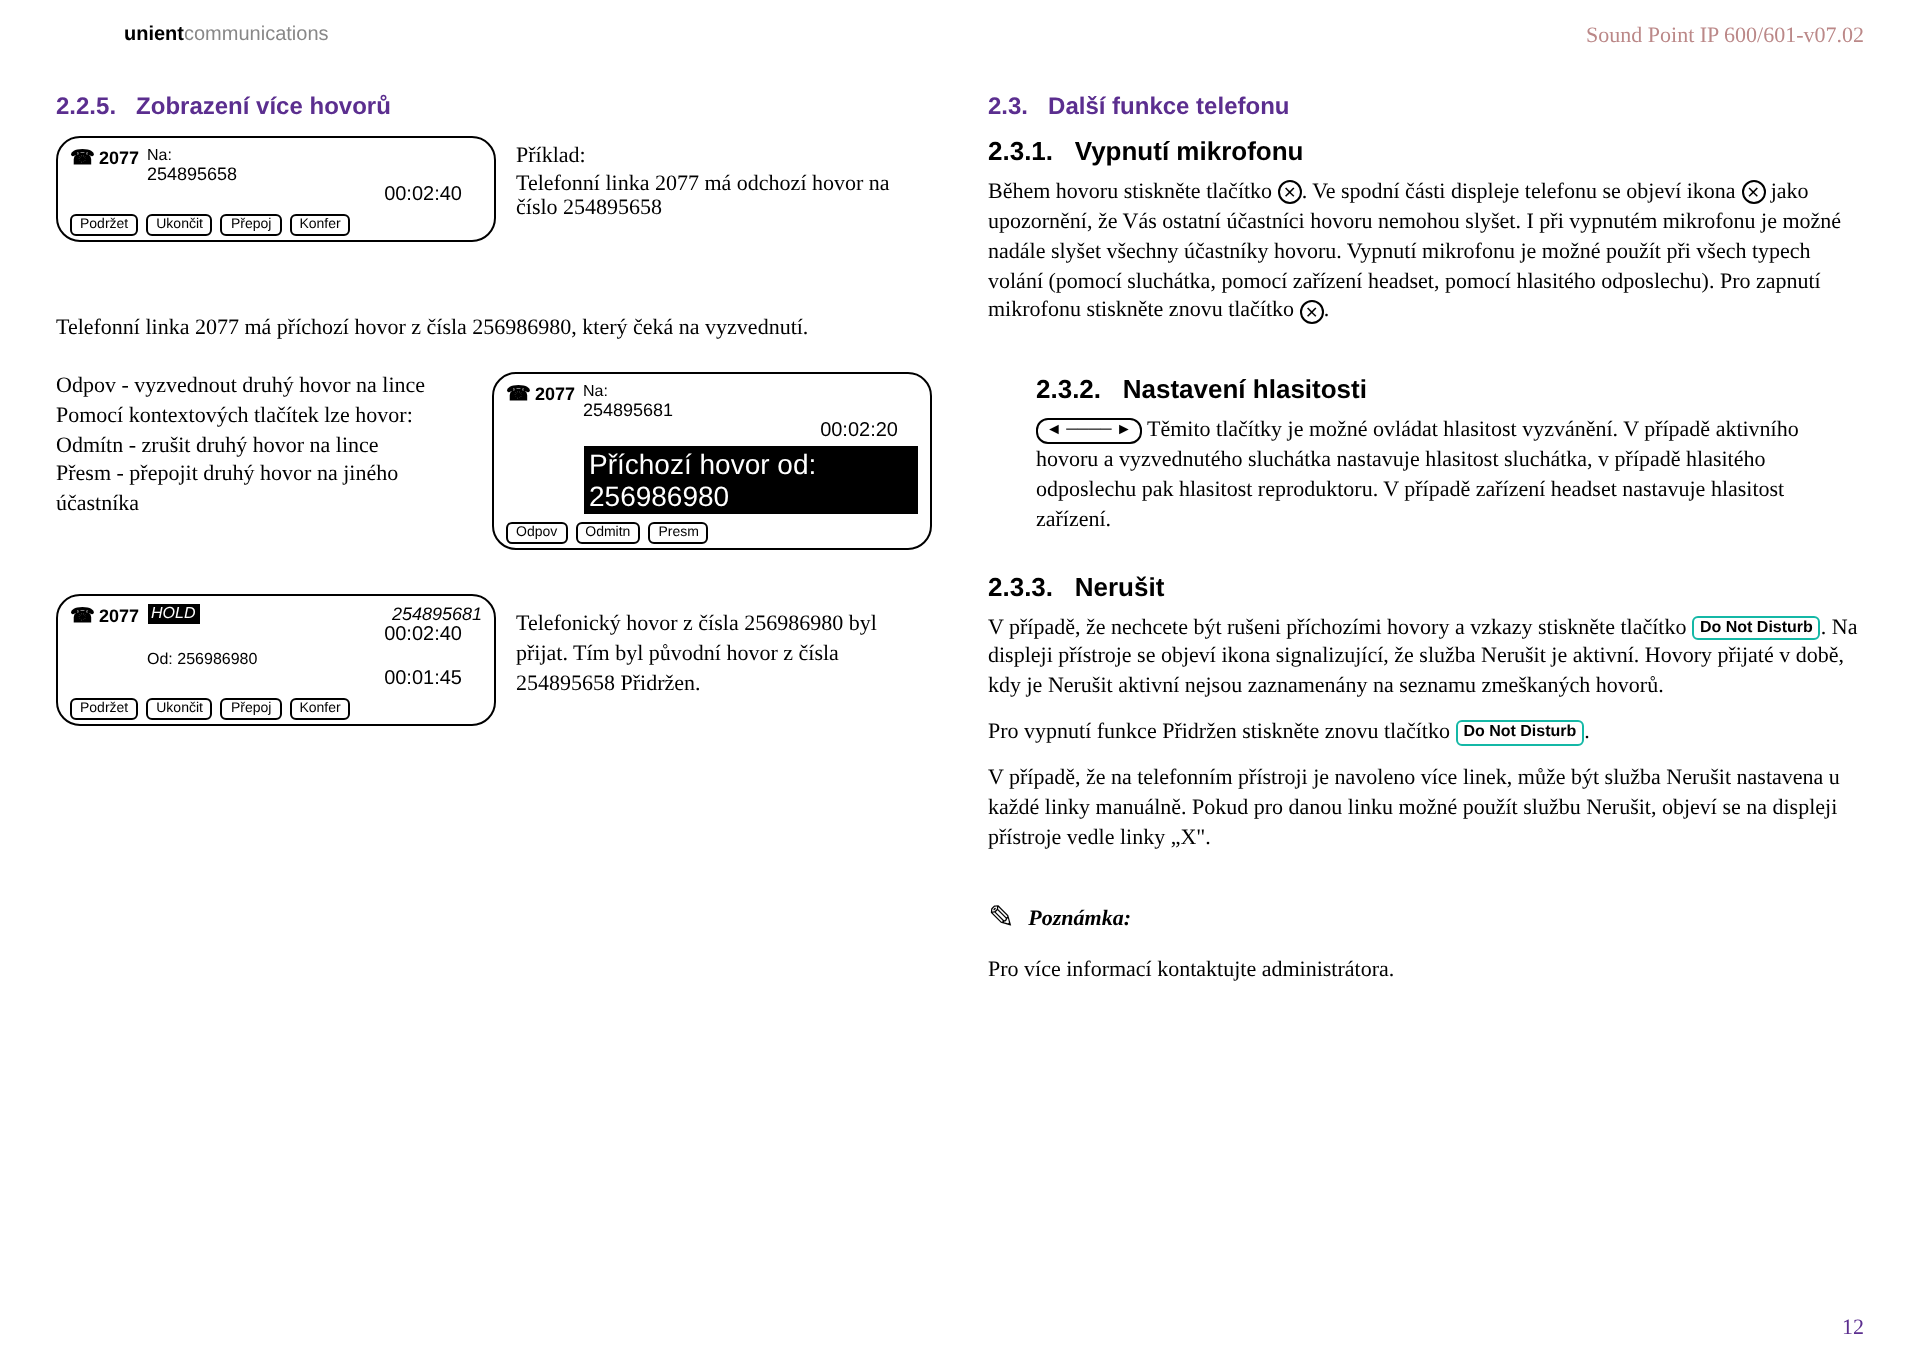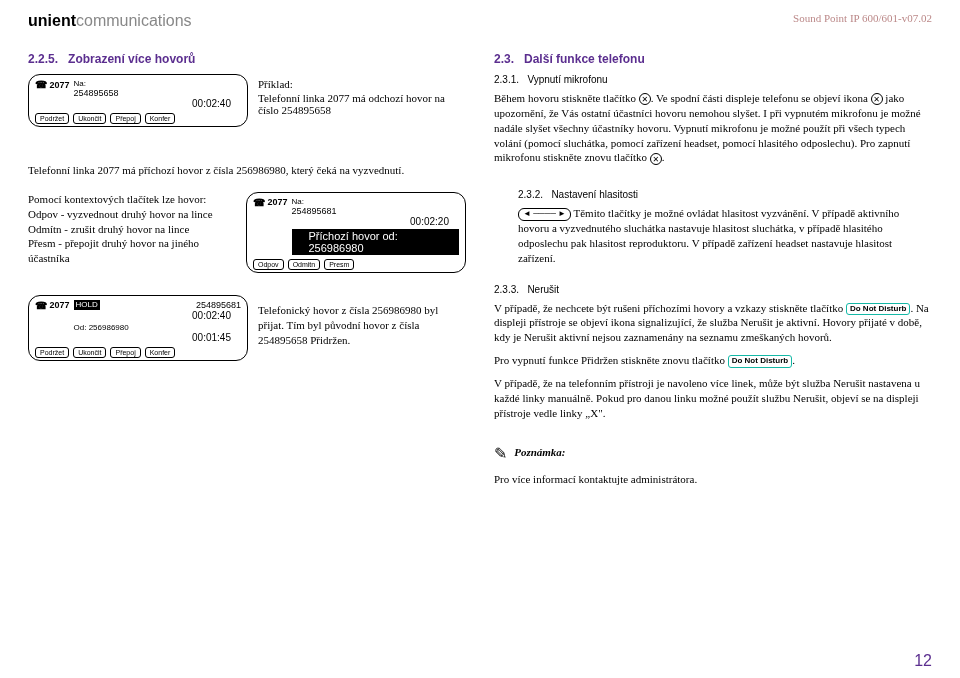--- a/index.html
+++ b/index.html
@@ -12,47 +12,47 @@
     height: 678px;
     padding: 12px 28px;
     position: relative;
   }
   .header-row {
     display: flex;
     justify-content: space-between;
     align-items: flex-start;
     margin-bottom: 22px;
   }
-  .brand { font-size: 16px; font-weight: bold; color: #000; font-family: Arial, sans-serif; }
+  .brand { font-size: 10px; font-weight: bold; color: #000; font-family: Arial, sans-serif; margin-left: 34px; }
   .brand .light { color: #888; font-weight: normal; }
   .doc-id { font-size: 11px; color: #b88; font-family: Georgia, serif; }
   .cols { display: flex; gap: 28px; }
   .col { flex: 1; min-width: 0; }
   .h-sec { color: #5b2e8f; font-weight: bold; font-size: 12px; margin-bottom: 8px; font-family: Arial, sans-serif; }
-  .h-sub { color: #000; font-weight: normal; font-size: 10px; margin-bottom: 6px; font-family: Arial, sans-serif; }
+  .h-sub { color: #000; font-weight: bold; font-size: 13px; margin-bottom: 6px; font-family: Arial, sans-serif; }
   p { margin-bottom: 8px; line-height: 1.35; }
   .example-label { margin-bottom: 2px; }
   .phone-display {
     border: 1px solid #000;
     border-radius: 12px;
     background: #fff;
     padding: 4px 6px 2px 6px;
     font-family: Arial, sans-serif;
     font-size: 9px;
     margin-bottom: 8px;
     width: 220px;
   }
   .pd-row { display: flex; align-items: flex-start; gap: 4px; }
   .pd-ext { display: flex; align-items: center; gap: 2px; font-weight: bold; }
   .pd-ext .handset { font-size: 10px; }
   .pd-info { flex: 1; }
   .pd-info .lbl { font-size: 8px; }
   .pd-info .num { font-size: 9px; }
   .pd-info .dur { font-size: 10px; text-align: right; padding-right: 10px; }
-  .pd-incoming { background: #000; color: #fff; font-size: 11px; padding: 1px 17px; margin-top: 2px; }
+  .pd-incoming { background: #000; color: #fff; font-size: 14px; padding: 1px 3px; margin-top: 2px; }
   .pd-softkeys { display: flex; gap: 4px; margin-top: 4px; }
   .pd-key { border: 1px solid #000; border-radius: 3px; font-size: 7px; padding: 1px 4px; text-align: center; flex: 0 0 auto; }
   .pd-sub { font-size: 8px; margin-top: 2px; }
   .icon-inline {
     display: inline-block; vertical-align: middle;
     border: 1px solid #000; border-radius: 50%;
     width: 12px; height: 12px; font-size: 8px; line-height: 11px; text-align: center;
     font-family: Arial, sans-serif;
   }
   .vol-inline {
@@ -60,21 +60,21 @@
     border: 1px solid #000; border-radius: 6px;
     font-size: 8px; padding: 0 4px; font-family: Arial, sans-serif;
   }
   .dnd-inline {
     display: inline-block; vertical-align: middle;
     border: 1px solid #14b8a6; border-radius: 3px;
     font-size: 8px; padding: 0 3px; font-family: Arial, sans-serif; font-weight: bold;
   }
   .note-icon { display: inline-block; font-size: 16px; vertical-align: middle; margin-right: 4px; }
   .note-label { font-style: italic; font-weight: bold; }
-  .page-num { position: absolute; bottom: 8px; right: 28px; color: #5b2e8f; font-size: 16px; font-family: Liberation Sans, sans-serif; }
+  .page-num { position: absolute; bottom: 8px; right: 28px; color: #5b2e8f; font-size: 11px; font-family: Liberation Serif, serif; }
   .sec-block { margin-bottom: 14px; }
   .context-list { margin-bottom: 8px; line-height: 1.35; }
 </style>
 </head>
 <body>
 
 <div class="header-row">
   <div class="brand">
     <span>unient</span><span class="light">communications</span>
   </div>
@@ -116,22 +116,22 @@
           <div>Telefonní linka 2077 má odchozí hovor na číslo 254895658</div>
         </div>
       </div>
     </div>
 
     <p style="margin-top:28px;">Telefonní linka 2077 má příchozí hovor z čísla  256986980, který čeká na vyzvednutí.</p>
 
     <div style="display:flex; gap:10px; align-items:flex-start; margin-top:14px;">
       <div style="flex:1;">
         <div class="context-list">
+          <div>Odpov - vyzvednout druhý hovor na lince</div>
           <div>Pomocí kontextových tlačítek lze hovor:</div>
-          <div>Odpov - vyzvednout druhý hovor na lince</div>
           <div>Odmítn - zrušit druhý hovor na lince</div>
           <div>Přesm - přepojit druhý hovor na jiného účastníka</div>
         </div>
       </div>
       <div class="phone-display">
         <div class="pd-row">
           <div class="pd-ext">
               <span class="handset">☎</span>
               <span>2077</span>
             </div>
@@ -154,21 +154,21 @@
     </div>
 
     <div style="display:flex; gap:10px; align-items:flex-start; margin-top:14px;">
       <div class="phone-display">
         <div class="pd-row">
           <div class="pd-ext">
               <span class="handset">☎</span>
               <span>2077</span>
             </div>
           <div class="pd-info">
-            <div style="display:flex; justify-content:space-between;">
+            <div style="display:flex; justify-content:space-between;font-style:italic;">
               <span class="lbl" style="background:#000;color:#fff;padding:0 2px;">HOLD</span>
               <span class="num">254895681</span>
             </div>
             <div class="dur">00:02:40</div>
             <div class="pd-sub">
               <span>Od:</span>
               <span>256986980</span>
             </div>
             <div class="dur">00:01:45</div>
           </div>

